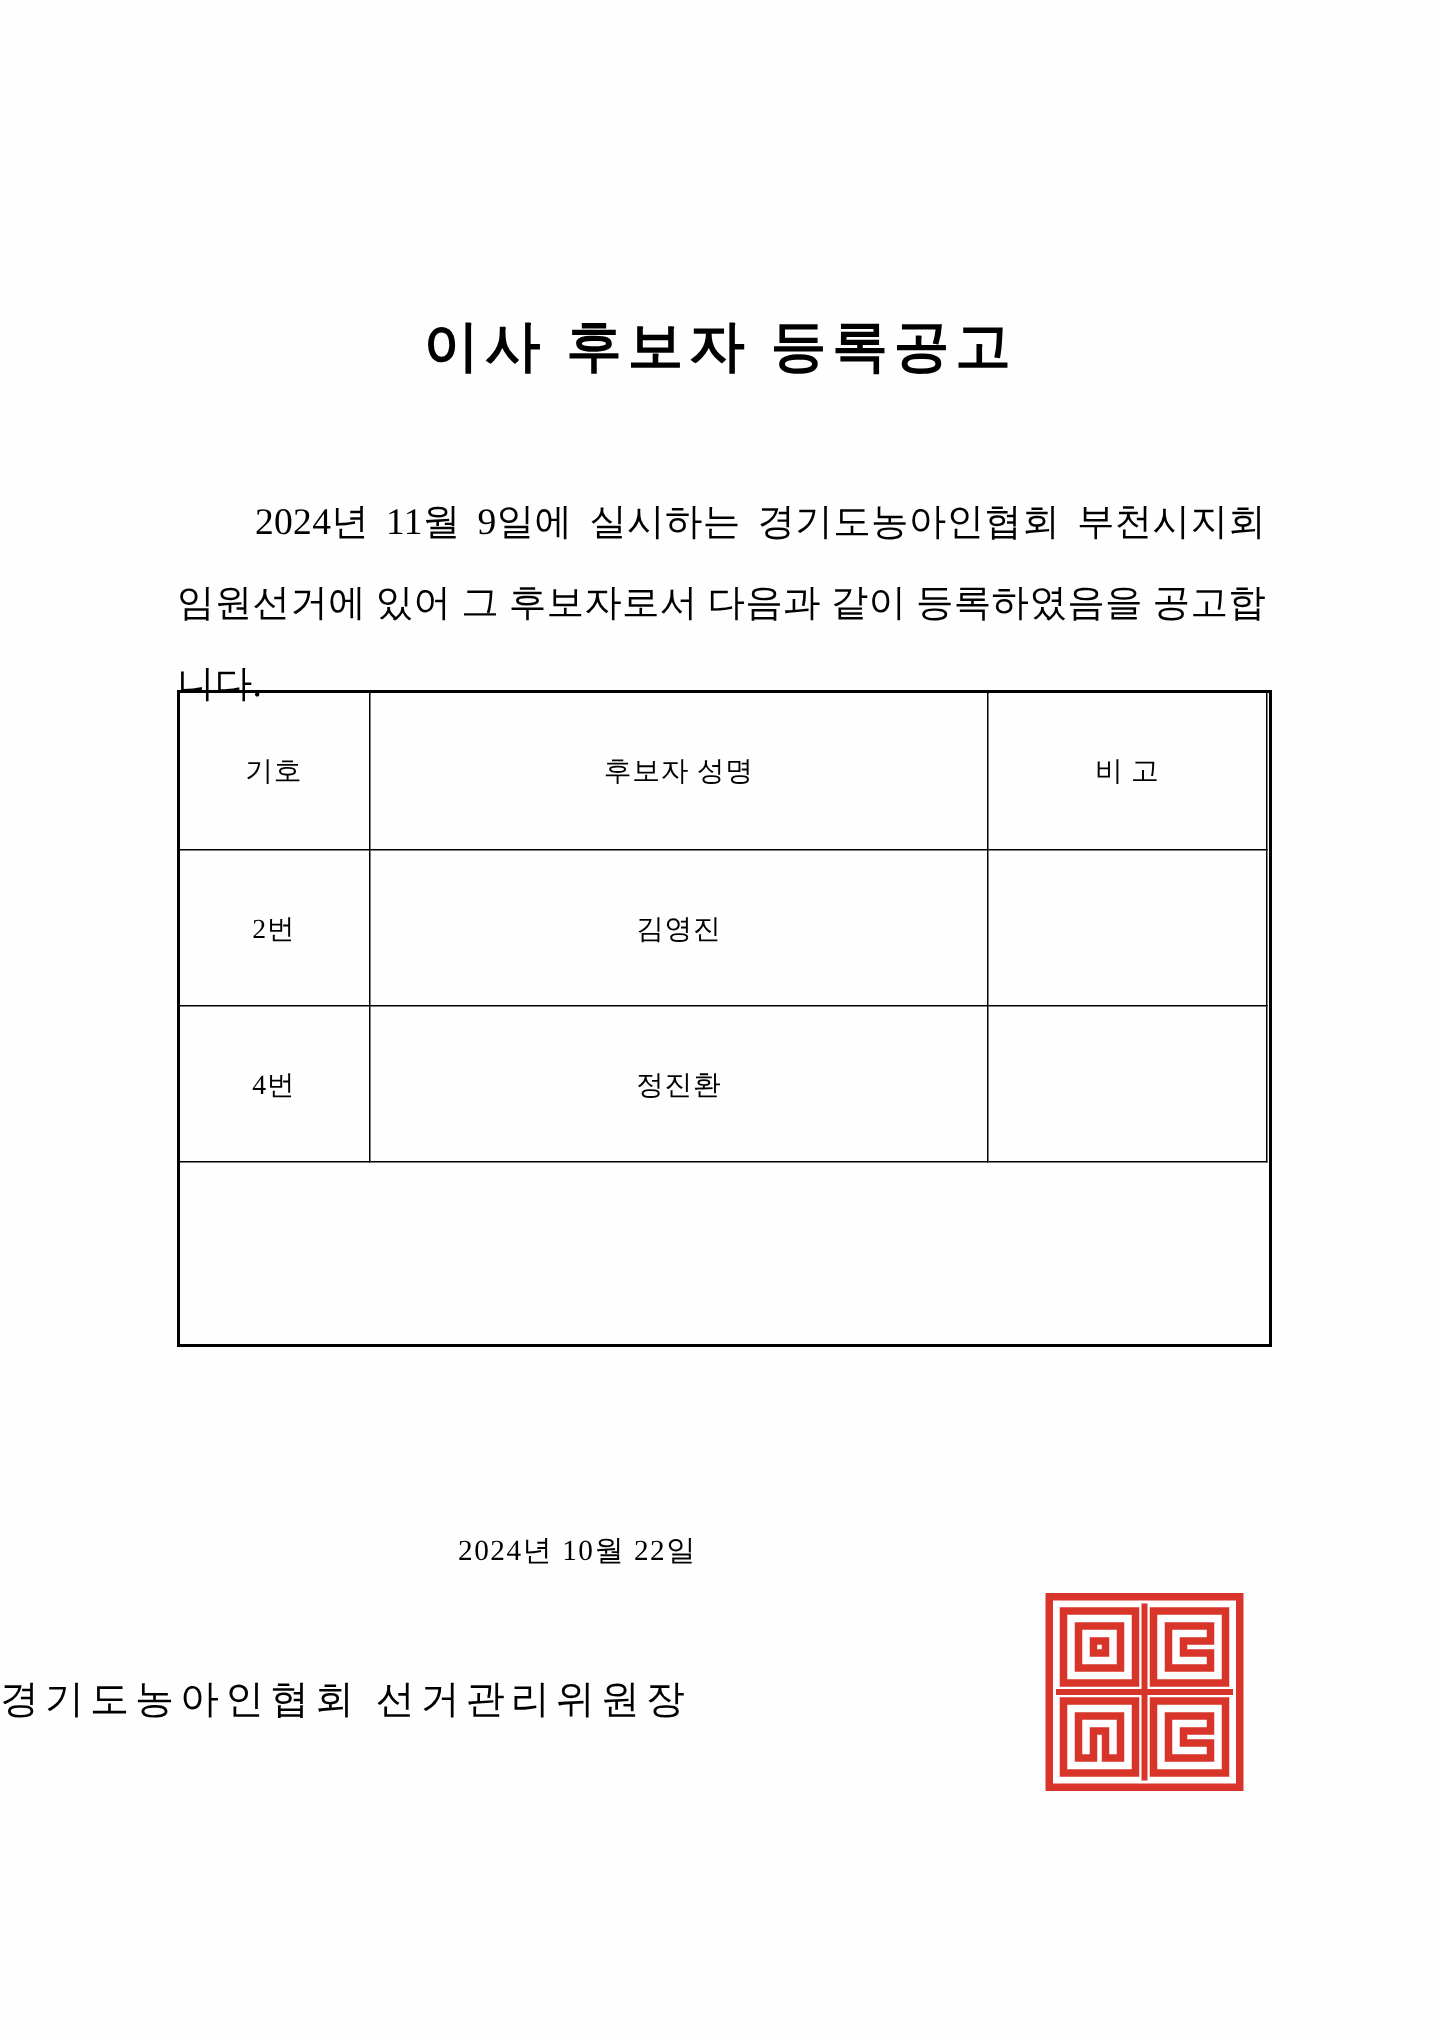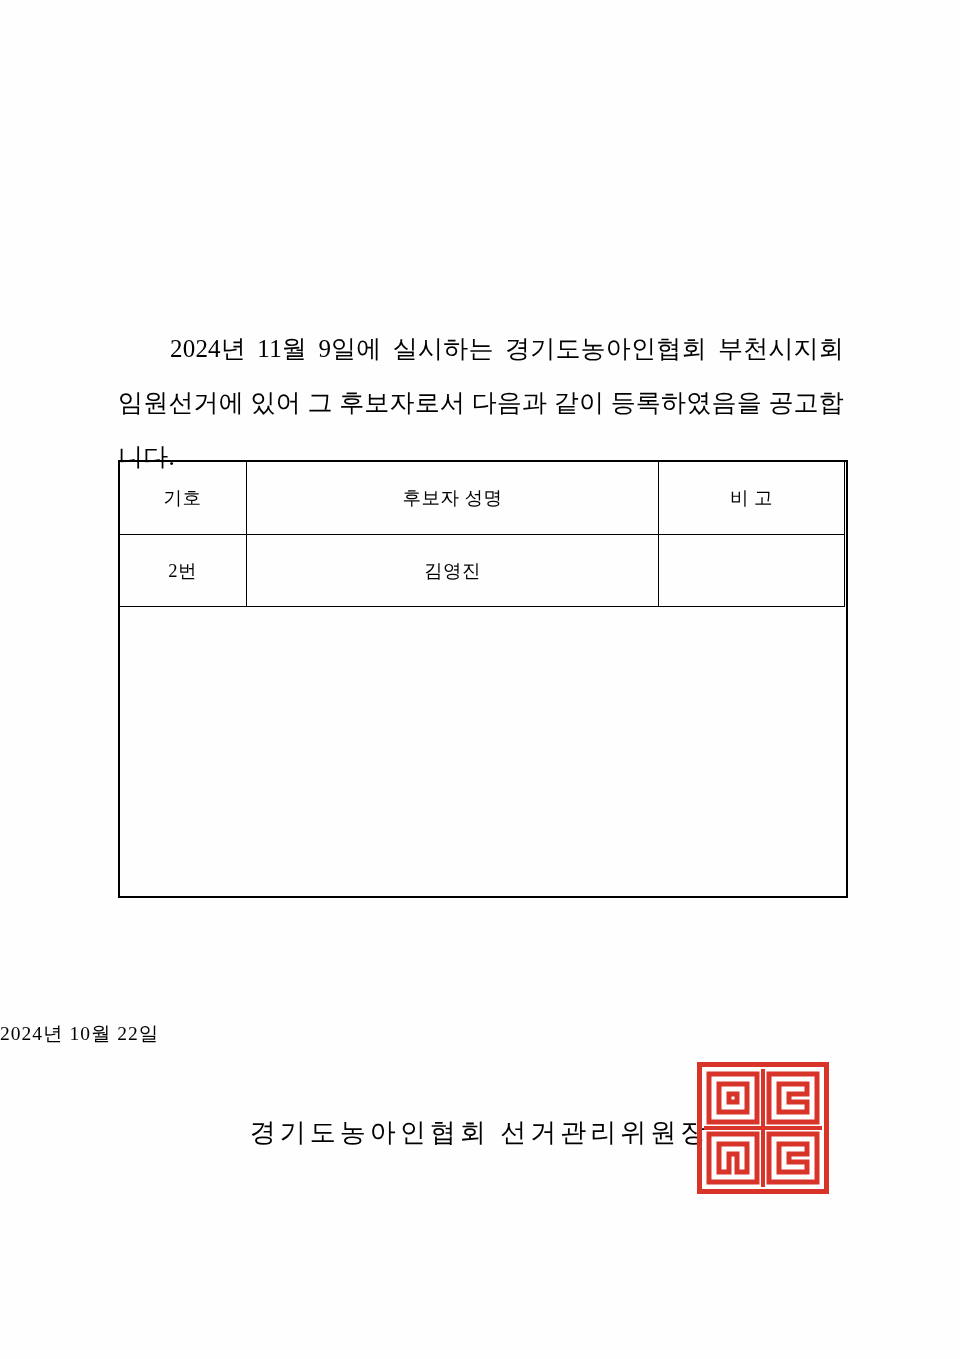--- a/index.html
+++ b/index.html
@@ -54,21 +54,21 @@
     border-collapse: collapse;
     table-layout: fixed;
   }
   table.cand-table td,
   table.cand-table th {
     border: 1px solid #000000;
     text-align: center;
     font-size: 18.5px;
     font-weight: normal;
     height: 71px;
-    padding: 0;
+    padding: 16px;
     letter-spacing: 0.5px;
   }
   table.cand-table thead td {
     height: 73px;
   }
   .col-no   { width: 128px; }
   .col-name { width: 412px; }
   .col-note { width: 186px; }
   .outer-frame {
     position: absolute;
@@ -77,49 +77,50 @@
     width: 726px;
     height: 434px;
     border: 2px solid #000000;
     pointer-events: none;
   }
   .date-line {
     position: absolute;
     top: 1020px;
     left: 0;
     width: 770px;
+    text-align: center;
     font-size: 19.5px;
     letter-spacing: 1px;
   }
   .signature-line {
     position: absolute;
     top: 1115px;
     left: 0;
     width: 960px;
-    text-align: center;
     font-size: 26px;
     letter-spacing: 4px;
   }
   .seal {
     position: absolute;
     top: 1062px;
     left: 697px;
     width: 132px;
     height: 132px;
     border: 5px solid #d8342a;
     box-sizing: border-box;
     overflow: hidden;
   }
   .seal svg { display: block; }
 </style>
 </head>
 <body>
 
 <div class="page">
 
+  <div class="doc-title">이사 후보자 등록공고</div>
 
   <div class="body-text">
     <span class="indent"></span><span>2024년 11월 9일에 실시하는 경기도농아인협회 부천시지회 임원선거에 있어 그 후보자로서 다음과 같이 등록하였음을 공고합니다.</span>
   </div>
 
   <table class="cand-table">
     <colgroup>
       <col class="col-no">
       <col class="col-name">
       <col class="col-note">
@@ -128,20 +129,25 @@
       <tr>
         <td>기호</td>
         <td>후보자 성명</td>
         <td>비  고</td>
       </tr>
     </thead>
     <tbody>
       <tr>
         <td>2번</td>
         <td>김영진</td>
+        <td></td>
+      </tr>
+      <tr>
+        <td>4번</td>
+        <td>정진환</td>
         <td></td>
       </tr>
     </tbody>
   </table>
   <div class="outer-frame"></div>
 
   <div class="date-line">2024년   10월   22일</div>
 
   <div class="signature-line">경기도농아인협회  선거관리위원장</div>
 

